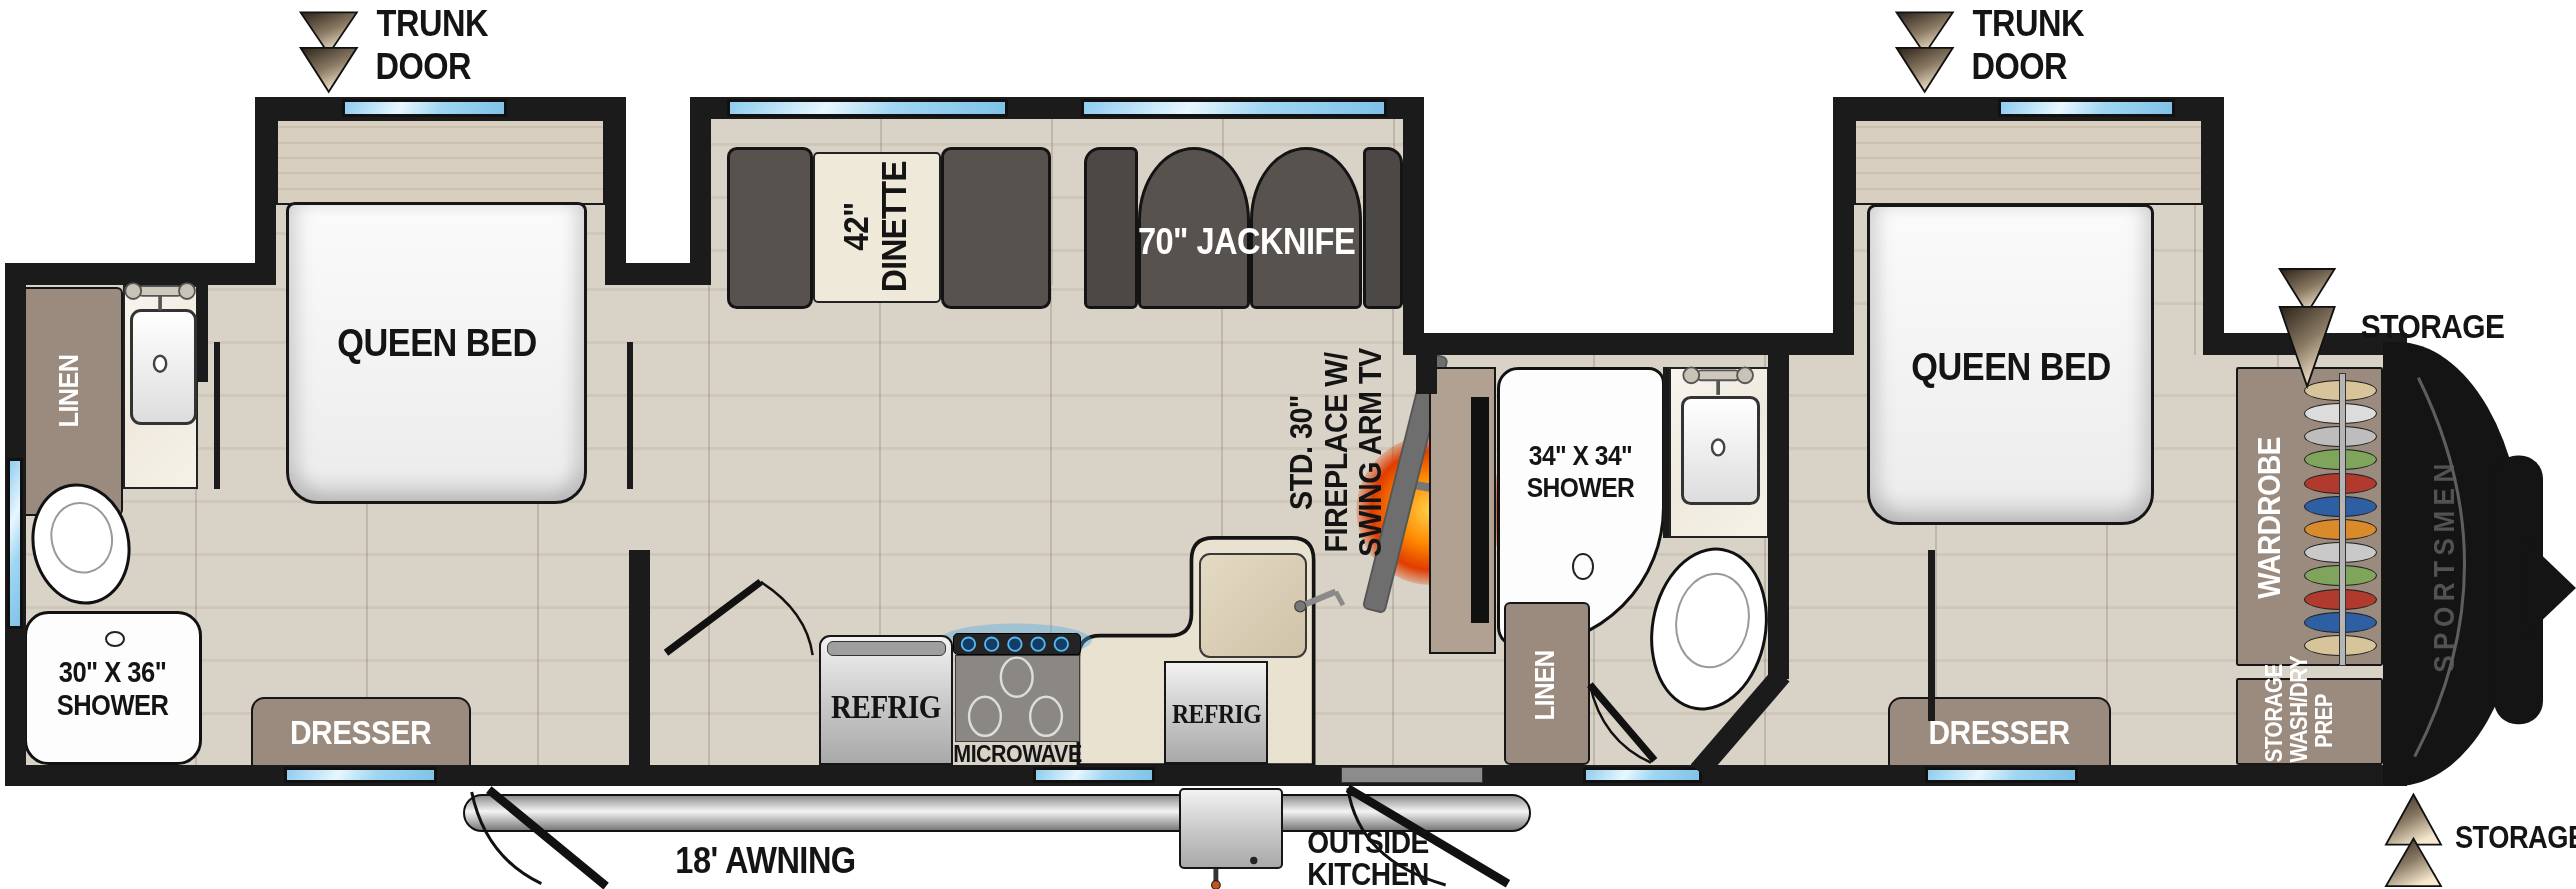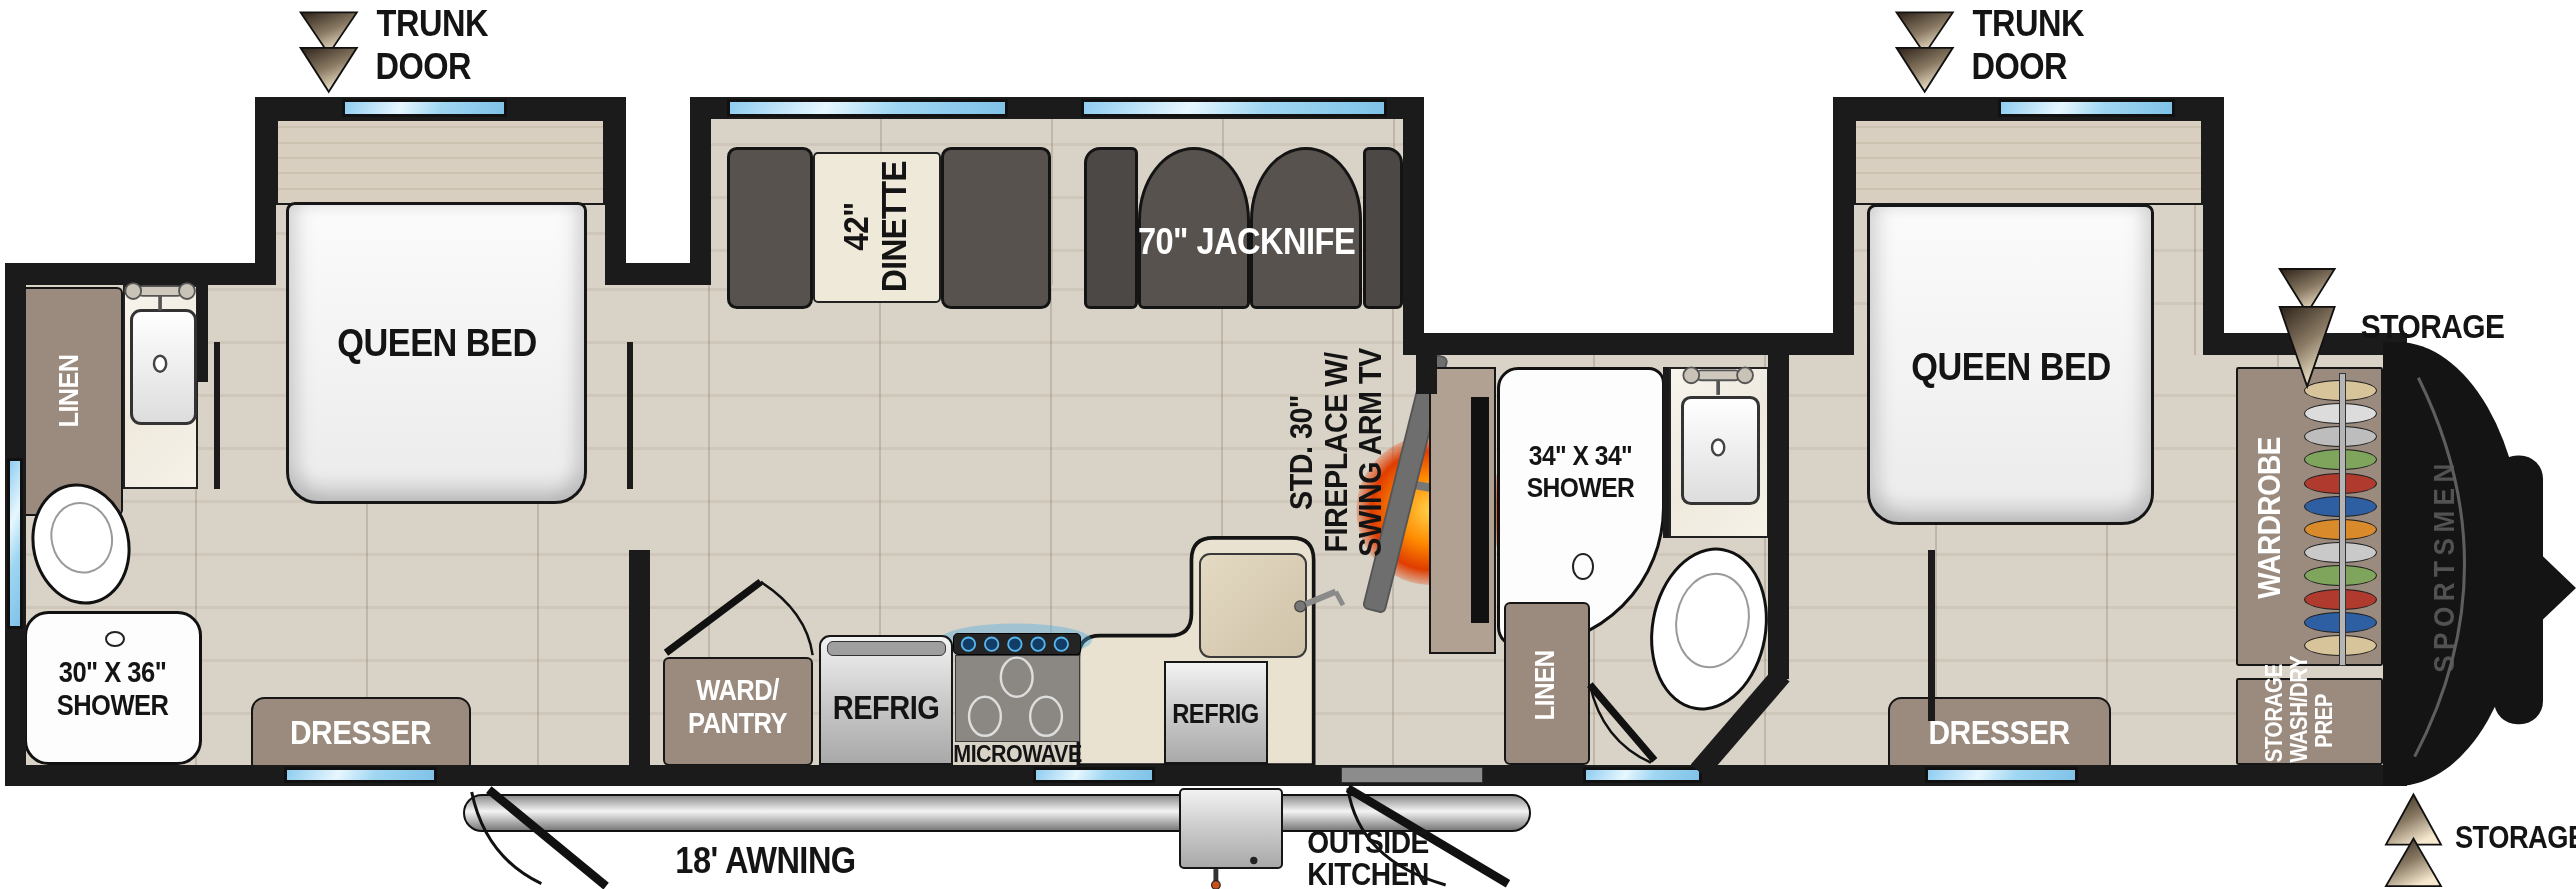--- a/index.html
+++ b/index.html
@@ -13,21 +13,21 @@
   .win{position:absolute;background:linear-gradient(115deg,#8fcdf0 0%,#e7f7ff 35%,#9fd6f2 60%,#7fc2e8 100%);border:3.1px solid #111;box-sizing:border-box;}
   .cab{position:absolute;background:#9a8b7e;border:2.4px solid #161616;box-sizing:border-box;border-radius:6.1px;}
   .hb{position:absolute;background:repeating-linear-gradient(0deg,#d9cfc0 0 13.4px,#cdc1b0 13.4px 15.3px);border:2.4px solid #1b1b1b;box-sizing:border-box;}
   .matt{position:absolute;background:linear-gradient(180deg,#fbfbfb,#ebebeb);border:3.1px solid #161616;border-radius:8.6px 8.6px 32px 32px;box-sizing:border-box;
         box-shadow:inset 0 -15.3px 18.3px rgba(0,0,0,.14), inset 13.4px 0 16px rgba(0,0,0,.07), inset -13.4px 0 16px rgba(0,0,0,.07);}
   .sofa{position:absolute;background:#57524e;border:3.1px solid #141414;box-sizing:border-box;}
   .tablem{position:absolute;background:#efe9da;border:2.4px solid #222;border-radius:4.9px;box-sizing:border-box;}
   .shower{position:absolute;background:#fdfdfd;border:3.7px solid #111;box-sizing:border-box;}
   .toilet{position:absolute;background:#fff;border:3.7px solid #111;border-radius:50%;box-sizing:border-box;}
   .toilet-inner{position:absolute;left:18%;top:14%;width:64%;height:58%;border:2.4px solid #9a9a9a;border-radius:50%;background:#fff;}
-  .silver{position:absolute;background:linear-gradient(180deg,#f2f2f2 0%,#c7c7c7 55%,#a9a9a9 100%);border:2.4px solid #161616;box-sizing:border-box;}
+  .silver{position:absolute;background:linear-gradient(180deg,#f2f2f2 0%,#c7c7c7 55%,#a9a9a9 100%);border:2.4px solid #161616;box-sizing:border-box;font-family:Liberation Serif, serif;}
   .lbl{position:absolute;white-space:nowrap;transform:scaleX(.88);transform-origin:center;letter-spacing:-0.6px;line-height:1.02;}
   .lblc{position:absolute;text-align:center;transform:scaleX(.88);transform-origin:center;letter-spacing:-0.6px;line-height:1.02;}
   .rot{position:absolute;text-align:center;transform:rotate(-90deg) scaleX(.9);transform-origin:center;letter-spacing:-0.6px;line-height:1.08;}
   .white{color:#fff;}
   .marble{position:absolute;background:linear-gradient(135deg,#f8f5ee 0%,#efe9dd 50%,#f6f2e8 100%);border:2.4px solid #222;box-sizing:border-box;}
   .cloth{position:absolute;border:1.8px solid #1e1e1e;border-radius:50%;box-sizing:border-box;}
   svg{position:absolute;left:0;top:0;}
 </style>
 </head>
 <body>
@@ -96,24 +96,20 @@
   <div class="lblc white" style="left:1106px;top:223px;width:281px;font-size:37px;">70" JACKNIFE</div>
 
   <div class="abs" style="left:1429px;top:367px;width:67px;height:287px;background:#b1a193;border:2.4px solid #161616;box-sizing:border-box;"></div>
   <div class="abs" style="left:1471px;top:397px;width:18.3px;height:226px;background:#111;"></div>
   <div class="rot" style="left:1213px;top:401px;width:244px;height:103px;font-size:32px;">
     <div>STD. 30"</div>
     <div>FIREPLACE W/</div>
     <div>SWING ARM TV</div>
   </div>
 
-  <div class="cab" style="left:663px;top:657px;width:150px;height:109px;">
-    <div class="lblc white" style="left:0;top:17px;width:145px;font-size:29px;">WARD/</div>
-    <div class="lblc white" style="left:0;top:50px;width:145px;font-size:29px;">PANTRY</div>
-  </div>
   <div class="silver" style="left:819px;top:635px;width:134px;height:130px;border-radius:11px 11px 0 0;">
     <div class="abs" style="left:6.1px;top:3.7px;width:117px;height:13.4px;background:#9f9f9f;border:1.8px solid #333;border-radius:6.1px;"></div>
     <div class="lblc" style="left:0;top:54px;width:130px;font-size:33px;">REFRIG</div>
   </div>
   <div class="abs" style="left:953px;top:633px;width:128px;height:22px;background:#242424;border:1.8px solid #000;border-radius:4.9px;box-sizing:border-box;"></div>
   <div class="abs" style="left:955px;top:655px;width:125px;height:87px;background:#8b8782;border:1.8px solid #3a3a3a;box-sizing:border-box;"></div>
   <div class="lblc" style="left:926px;top:742px;width:183px;font-size:24.4px;">MICROWAVE</div>
   <div class="abs" style="left:1199px;top:553px;width:108px;height:105px;background:linear-gradient(135deg,#e4d9c2,#cfc3a9);border:2.4px solid #3a3a3a;border-radius:11px;box-sizing:border-box;"></div>
   <div class="silver" style="left:1164px;top:661px;width:104px;height:103px;">
     <div class="lblc" style="left:0;top:38px;width:99px;font-size:27px;">REFRIG</div>

